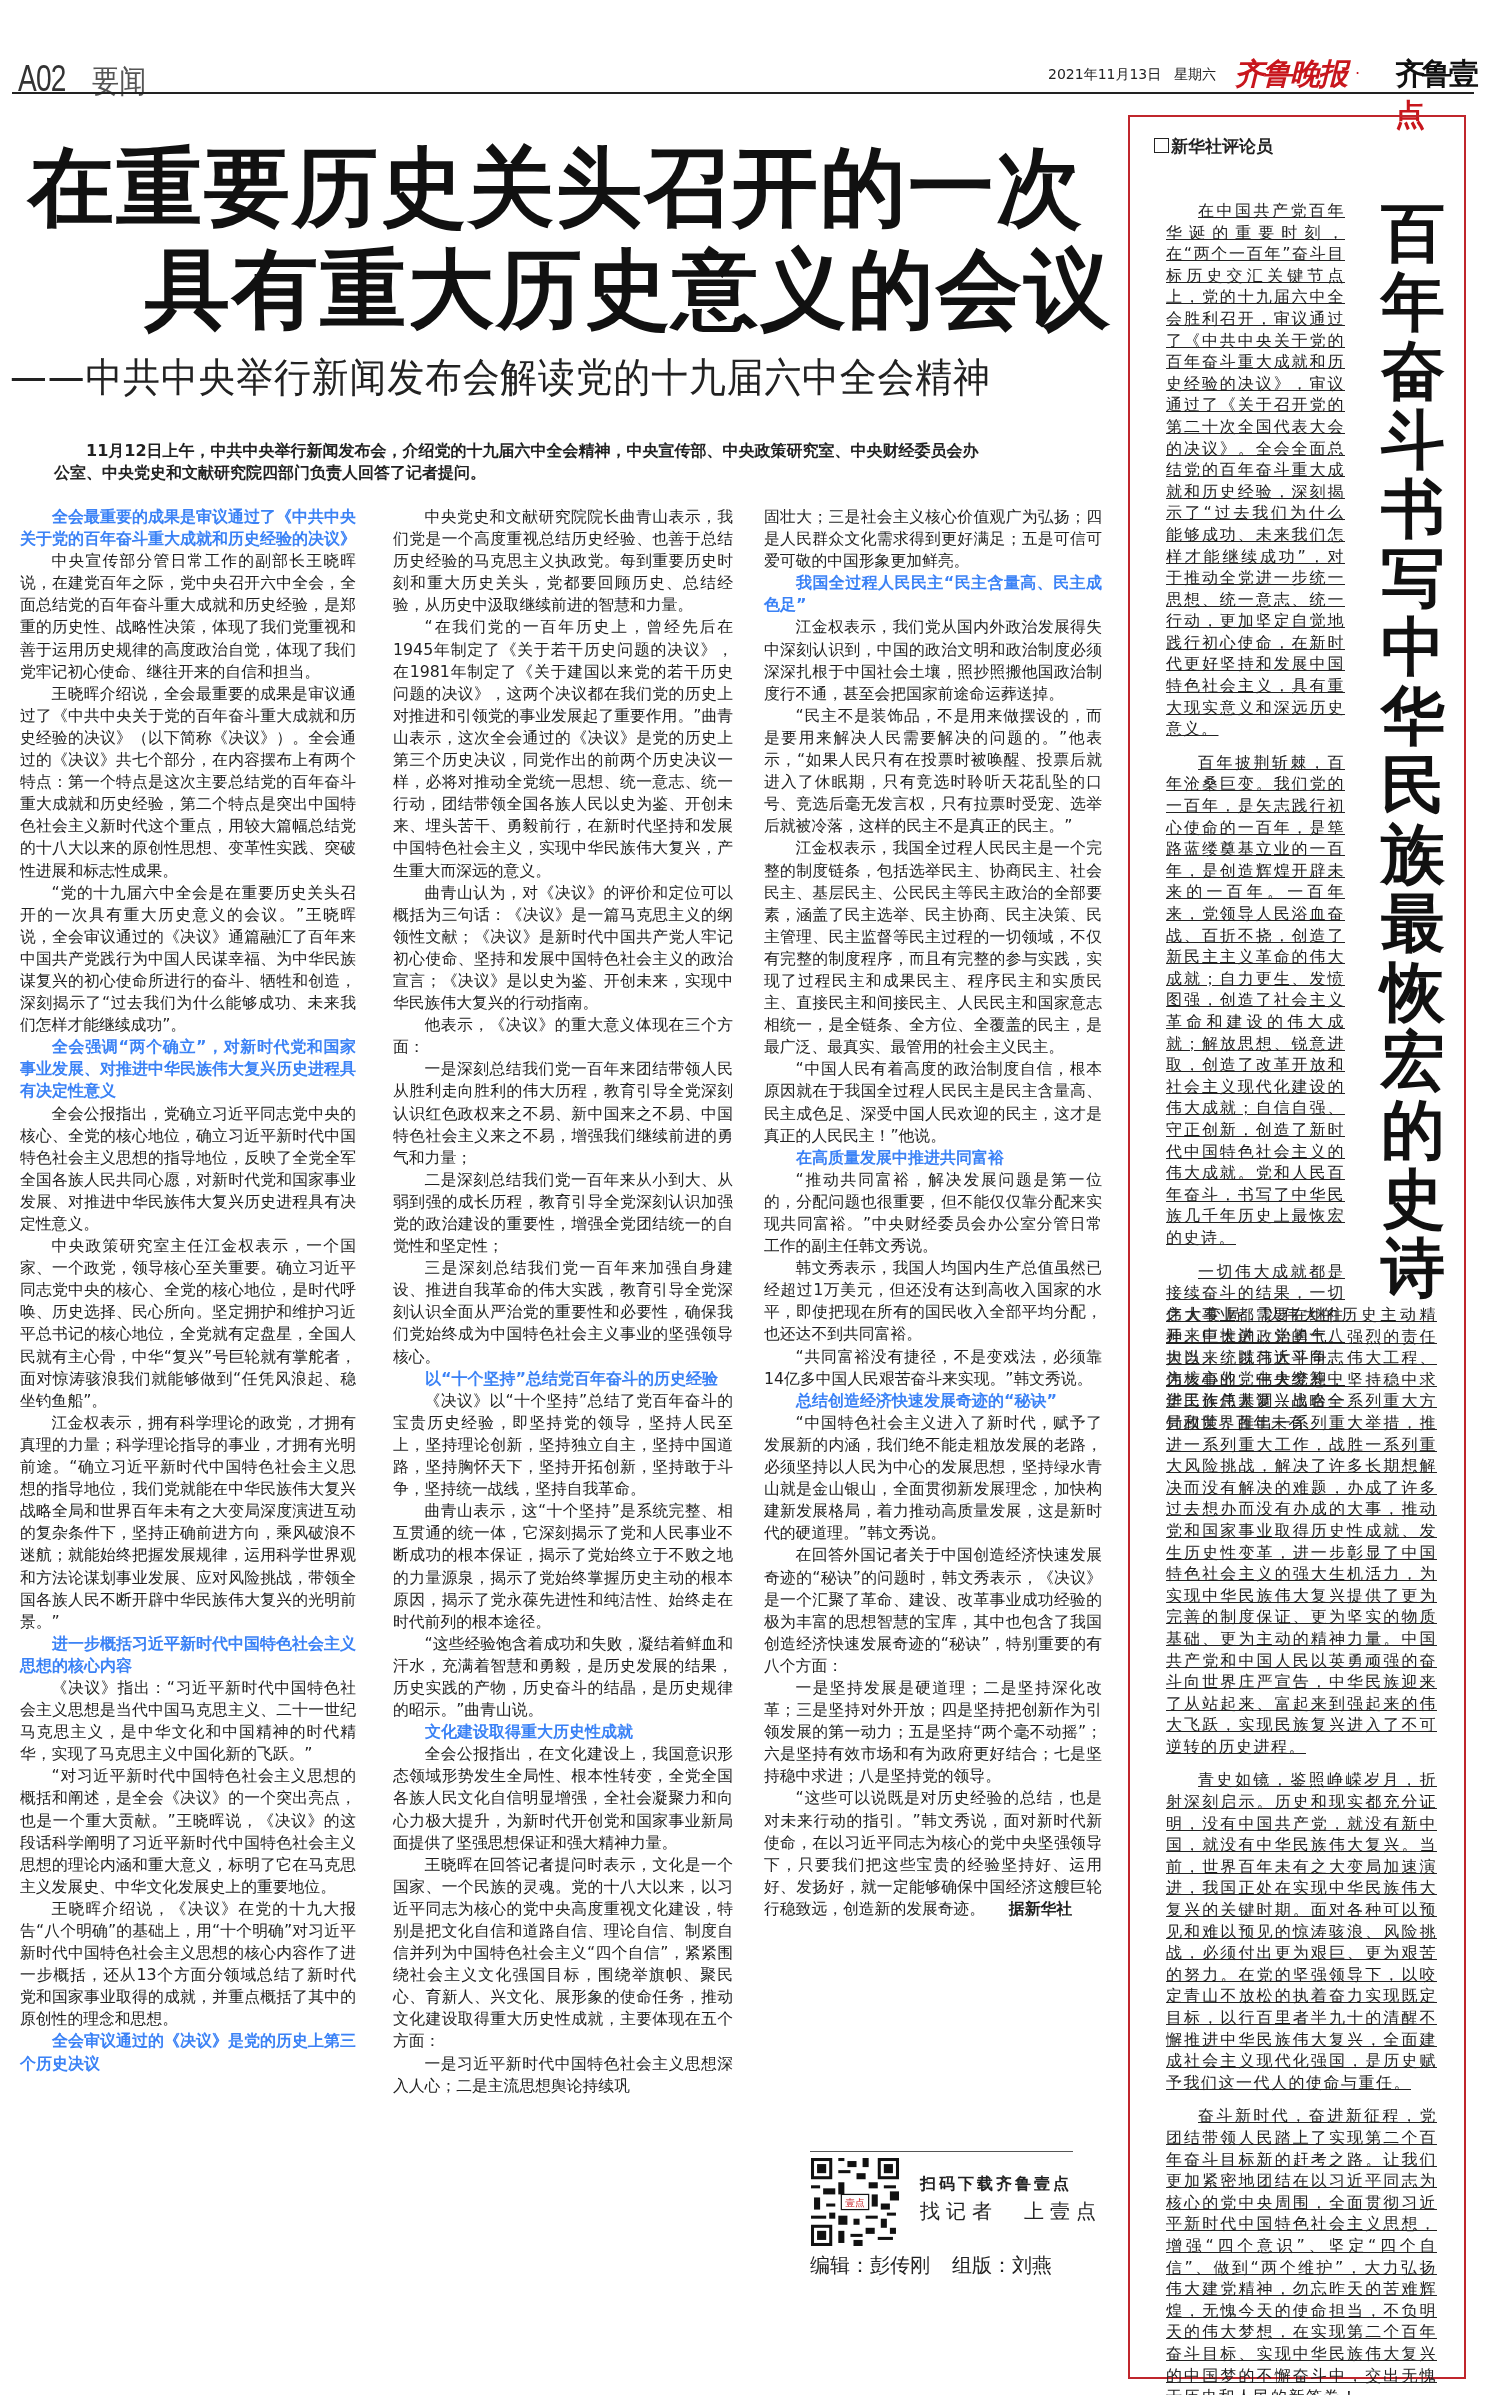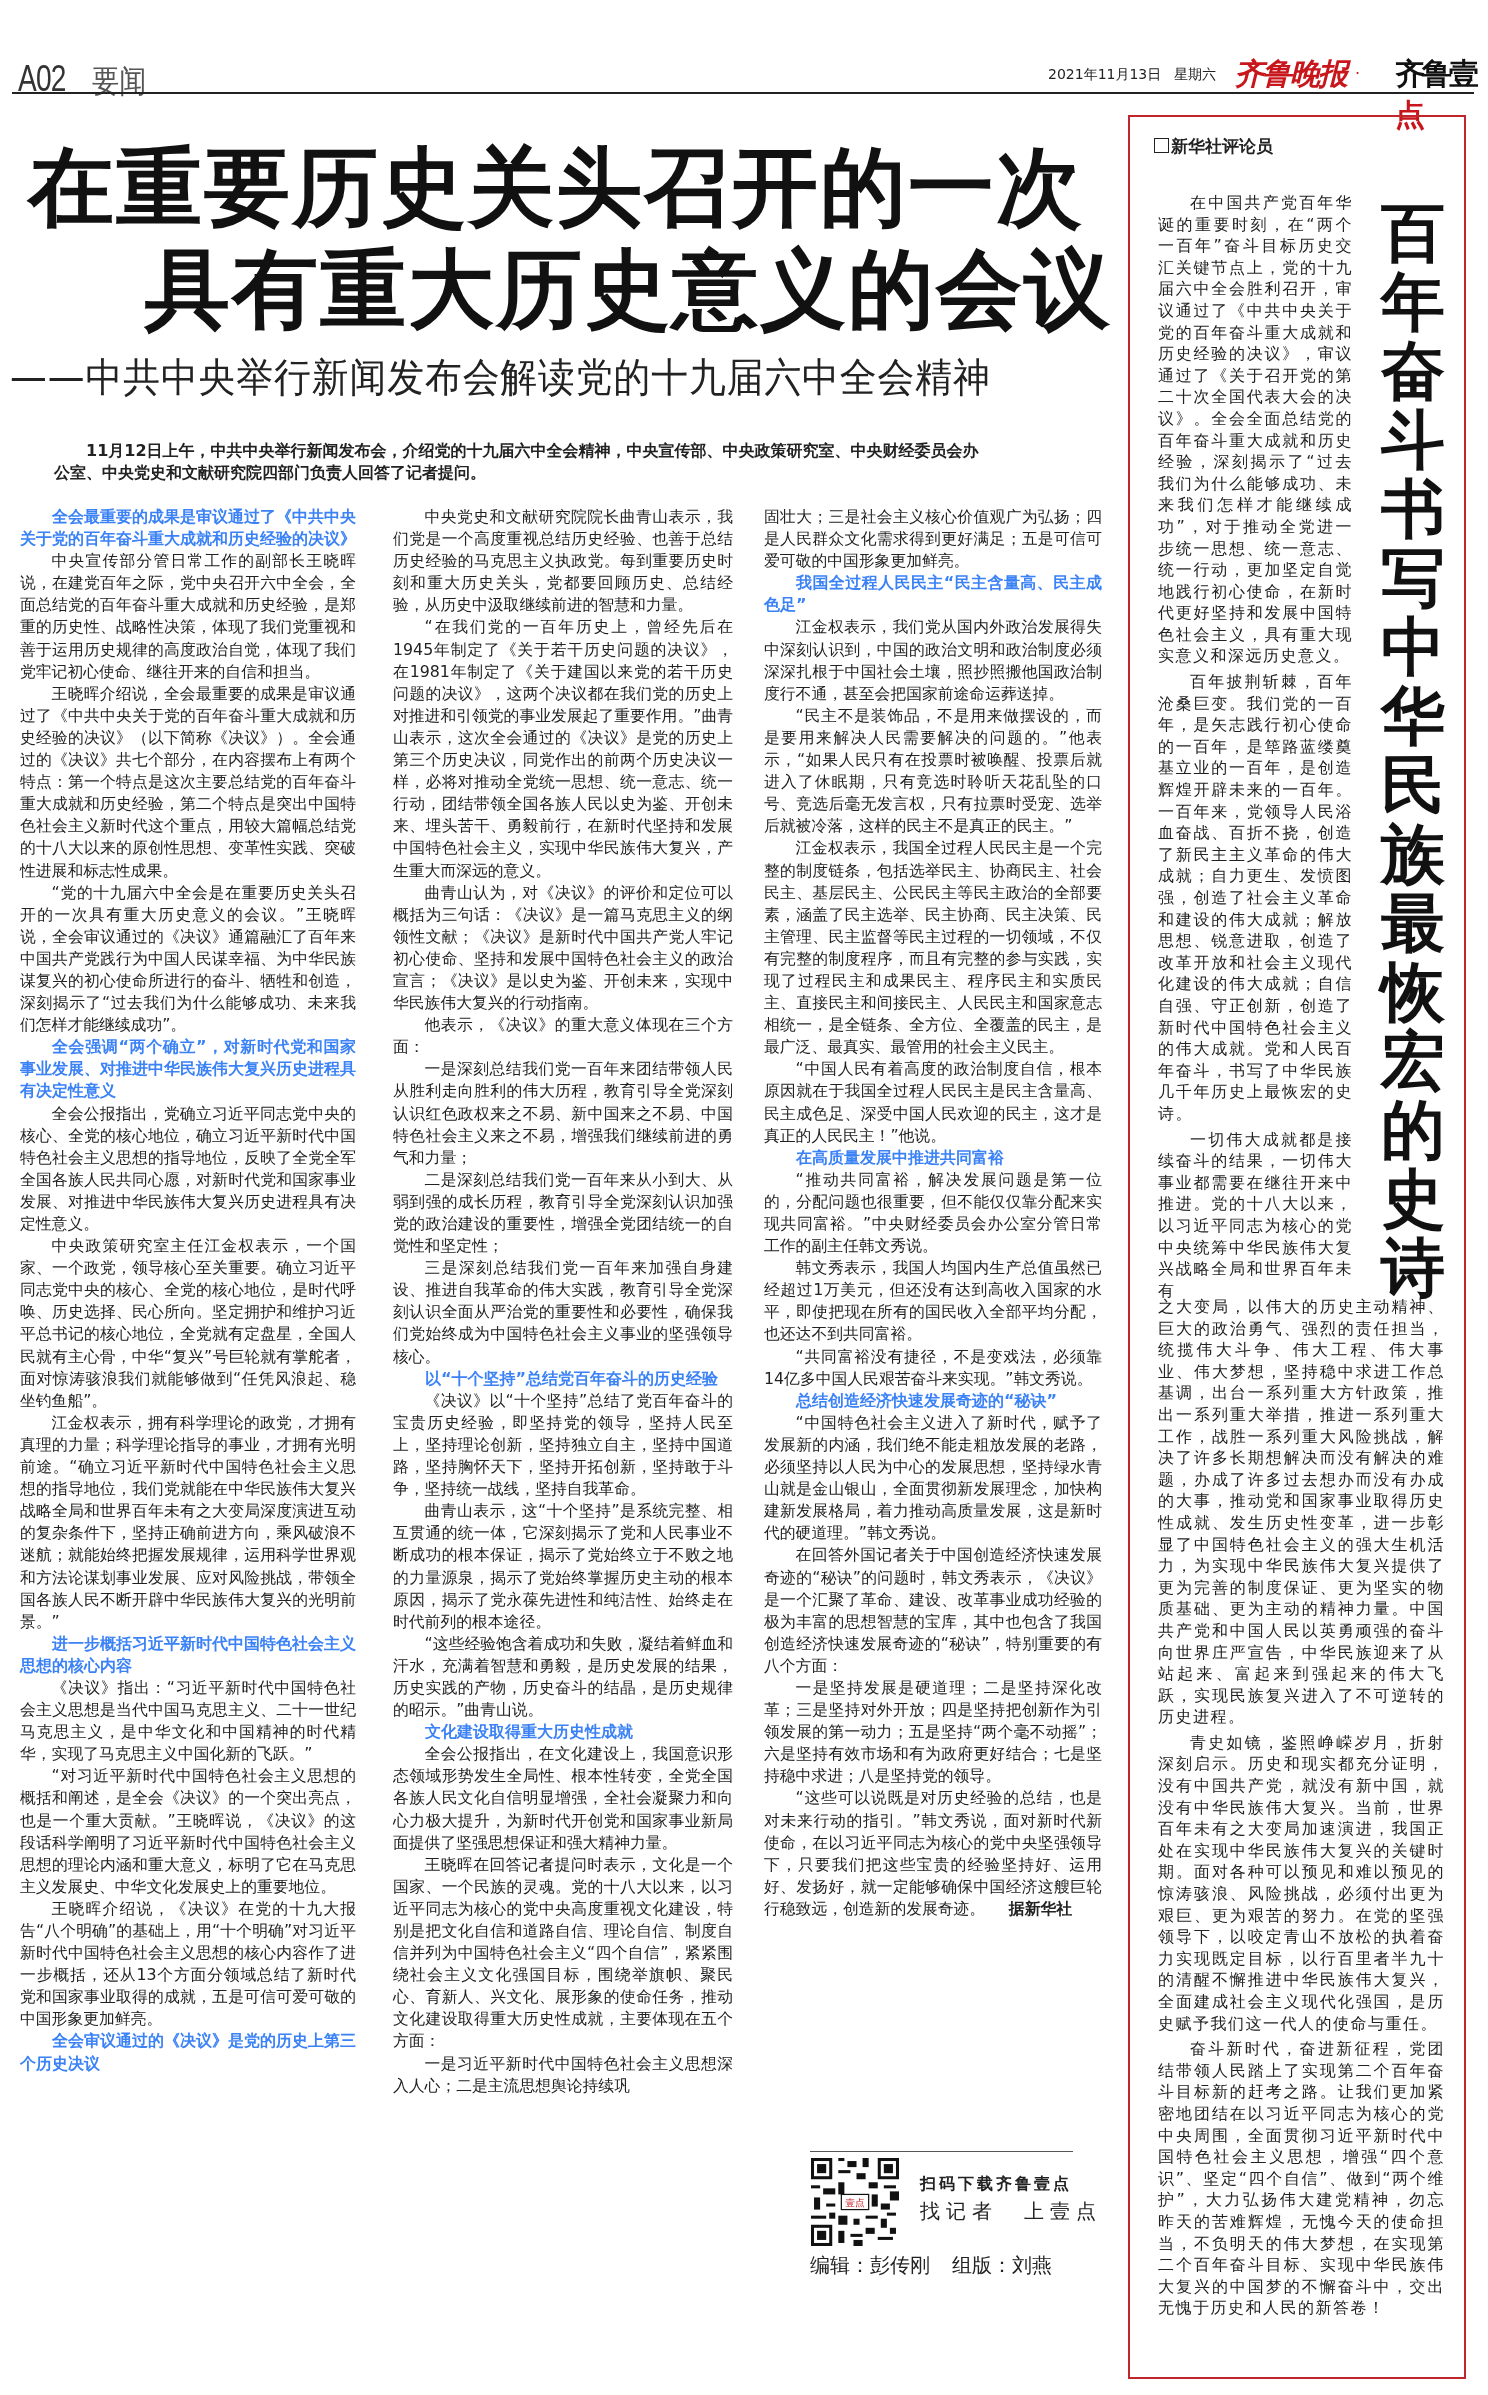--- a/index.html
+++ b/index.html
@@ -42,21 +42,21 @@
   #credits span { margin-right:22px; }
 
   
   #box { left:1128px; top:115px; width:338px; height:2264px; border:2px solid #c0262c; box-sizing:border-box; }
   #byline { left:1154px; top:135px; font-size:17px; font-weight:bold; color:#222; }
   #byline .sq { display:inline-block; width:13px; height:13px; border:1.5px solid #222; vertical-align:-1px; margin-right:2px; }
   #vtitle { left:1378px; top:198px; width:70px; font-family:"DejaVu Serif",serif; font-weight:bold; font-size:64px; line-height:69px; color:#111; text-align:center; }
   #vtitle span { display:block; }
   #comm-narrow { left:1154px; top:188px; width:203px; font-size:16px; line-height:21.6px; color:#222; text-align:justify; letter-spacing:1.5px; }
   #comm-wide { left:1154px; top:1292px; width:295px; font-size:16px; line-height:21.6px; color:#222; text-align:justify; letter-spacing:1.5px; }
-  #comm-narrow p, #comm-wide p { margin:4px; text-indent:2em; }
+  #comm-narrow p, #comm-wide p { margin:12px; text-indent:2em;text-decoration:underline; }
   #comm-wide p.cont { text-indent:0; }
 </style>
 </head>
 <body>
 
 <div class="abs" id="hdr-page">A02</div>
 <div class="abs" id="hdr-section">要闻</div>
 <div class="abs" id="hdr-date">2021年11月13日</div>
 <div class="abs" id="hdr-weekday">星期六</div>
 <div class="abs" id="logo-qlwb">齐鲁晚报</div>
@@ -74,21 +74,21 @@
     <p>中央宣传部分管日常工作的副部长王晓晖说，在建党百年之际，党中央召开六中全会，全面总结党的百年奋斗重大成就和历史经验，是郑重的历史性、战略性决策，体现了我们党重视和善于运用历史规律的高度政治自觉，体现了我们党牢记初心使命、继往开来的自信和担当。</p>
     <p>王晓晖介绍说，全会最重要的成果是审议通过了《中共中央关于党的百年奋斗重大成就和历史经验的决议》（以下简称《决议》）。全会通过的《决议》共七个部分，在内容摆布上有两个特点：第一个特点是这次主要总结党的百年奋斗重大成就和历史经验，第二个特点是突出中国特色社会主义新时代这个重点，用较大篇幅总结党的十八大以来的原创性思想、变革性实践、突破性进展和标志性成果。</p>
     <p>“党的十九届六中全会是在重要历史关头召开的一次具有重大历史意义的会议。”王晓晖说，全会审议通过的《决议》通篇融汇了百年来中国共产党践行为中国人民谋幸福、为中华民族谋复兴的初心使命所进行的奋斗、牺牲和创造，深刻揭示了“过去我们为什么能够成功、未来我们怎样才能继续成功”。</p>
     <h3>全会强调“两个确立”，对新时代党和国家事业发展、对推进中华民族伟大复兴历史进程具有决定性意义</h3>
     <p>全会公报指出，党确立习近平同志党中央的核心、全党的核心地位，确立习近平新时代中国特色社会主义思想的指导地位，反映了全党全军全国各族人民共同心愿，对新时代党和国家事业发展、对推进中华民族伟大复兴历史进程具有决定性意义。</p>
     <p>中央政策研究室主任江金权表示，一个国家、一个政党，领导核心至关重要。确立习近平同志党中央的核心、全党的核心地位，是时代呼唤、历史选择、民心所向。坚定拥护和维护习近平总书记的核心地位，全党就有定盘星，全国人民就有主心骨，中华“复兴”号巨轮就有掌舵者，面对惊涛骇浪我们就能够做到“任凭风浪起、稳坐钓鱼船”。</p>
     <p>江金权表示，拥有科学理论的政党，才拥有真理的力量；科学理论指导的事业，才拥有光明前途。“确立习近平新时代中国特色社会主义思想的指导地位，我们党就能在中华民族伟大复兴战略全局和世界百年未有之大变局深度演进互动的复杂条件下，坚持正确前进方向，乘风破浪不迷航；就能始终把握发展规律，运用科学世界观和方法论谋划事业发展、应对风险挑战，带领全国各族人民不断开辟中华民族伟大复兴的光明前景。”</p>
     <h3>进一步概括习近平新时代中国特色社会主义思想的核心内容</h3>
     <p>《决议》指出：“习近平新时代中国特色社会主义思想是当代中国马克思主义、二十一世纪马克思主义，是中华文化和中国精神的时代精华，实现了马克思主义中国化新的飞跃。”</p>
     <p>“对习近平新时代中国特色社会主义思想的概括和阐述，是全会《决议》的一个突出亮点，也是一个重大贡献。”王晓晖说，《决议》的这段话科学阐明了习近平新时代中国特色社会主义思想的理论内涵和重大意义，标明了它在马克思主义发展史、中华文化发展史上的重要地位。</p>
-    <p>王晓晖介绍说，《决议》在党的十九大报告“八个明确”的基础上，用“十个明确”对习近平新时代中国特色社会主义思想的核心内容作了进一步概括，还从13个方面分领域总结了新时代党和国家事业取得的成就，五是可信可爱可敬的中国形象更加鲜亮。</p>
+    <p>王晓晖介绍说，《决议》在党的十九大报告“八个明确”的基础上，用“十个明确”对习近平新时代中国特色社会主义思想的核心内容作了进一步概括，还从13个方面分领域总结了新时代党和国家事业取得的成就，并重点概括了其中的原创性的理念和思想。</p>
     <h3>全会审议通过的《决议》是党的历史上第三个历史决议</h3>
   </div>
 <div class="col" id="col2">
     <p>中央党史和文献研究院院长曲青山表示，我们党是一个高度重视总结历史经验、也善于总结历史经验的马克思主义执政党。每到重要历史时刻和重大历史关头，党都要回顾历史、总结经验，从历史中汲取继续前进的智慧和力量。</p>
     <p>“在我们党的一百年历史上，曾经先后在1945年制定了《关于若干历史问题的决议》，在1981年制定了《关于建国以来党的若干历史问题的决议》，这两个决议都在我们党的历史上对推进和引领党的事业发展起了重要作用。”曲青山表示，这次全会通过的《决议》是党的历史上第三个历史决议，同党作出的前两个历史决议一样，必将对推动全党统一思想、统一意志、统一行动，团结带领全国各族人民以史为鉴、开创未来、埋头苦干、勇毅前行，在新时代坚持和发展中国特色社会主义，实现中华民族伟大复兴，产生重大而深远的意义。</p>
     <p>曲青山认为，对《决议》的评价和定位可以概括为三句话：《决议》是一篇马克思主义的纲领性文献；《决议》是新时代中国共产党人牢记初心使命、坚持和发展中国特色社会主义的政治宣言；《决议》是以史为鉴、开创未来，实现中华民族伟大复兴的行动指南。</p>
     <p>他表示，《决议》的重大意义体现在三个方面：</p>
     <p>一是深刻总结我们党一百年来团结带领人民从胜利走向胜利的伟大历程，教育引导全党深刻认识红色政权来之不易、新中国来之不易、中国特色社会主义来之不易，增强我们继续前进的勇气和力量；</p>
     <p>二是深刻总结我们党一百年来从小到大、从弱到强的成长历程，教育引导全党深刻认识加强党的政治建设的重要性，增强全党团结统一的自觉性和坚定性；</p>
     <p>三是深刻总结我们党一百年来加强自身建设、推进自我革命的伟大实践，教育引导全党深刻认识全面从严治党的重要性和必要性，确保我们党始终成为中国特色社会主义事业的坚强领导核心。</p>

